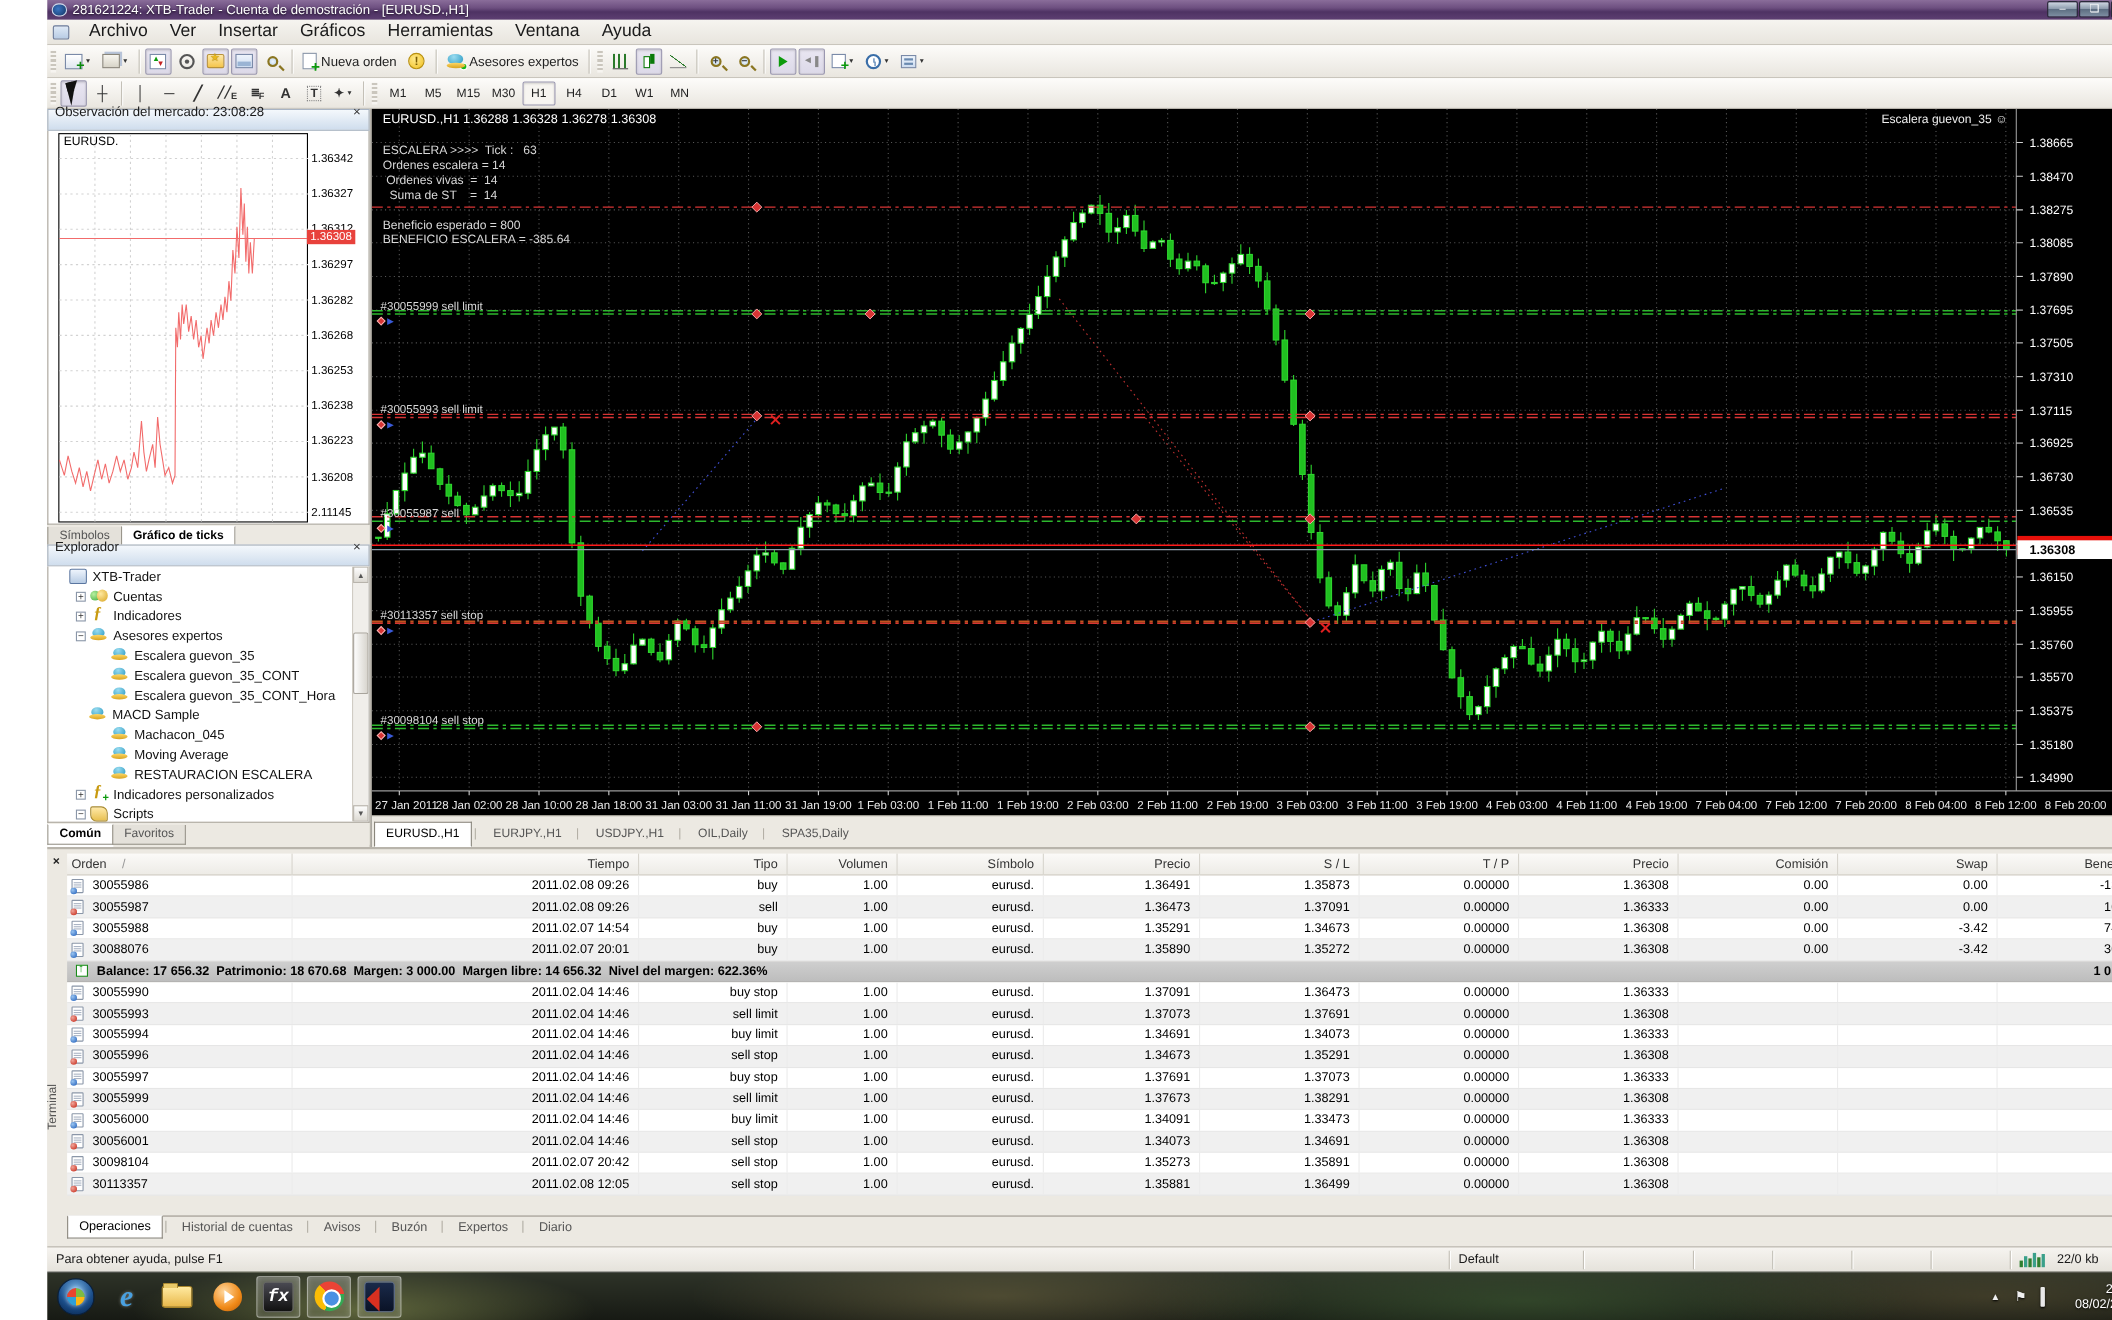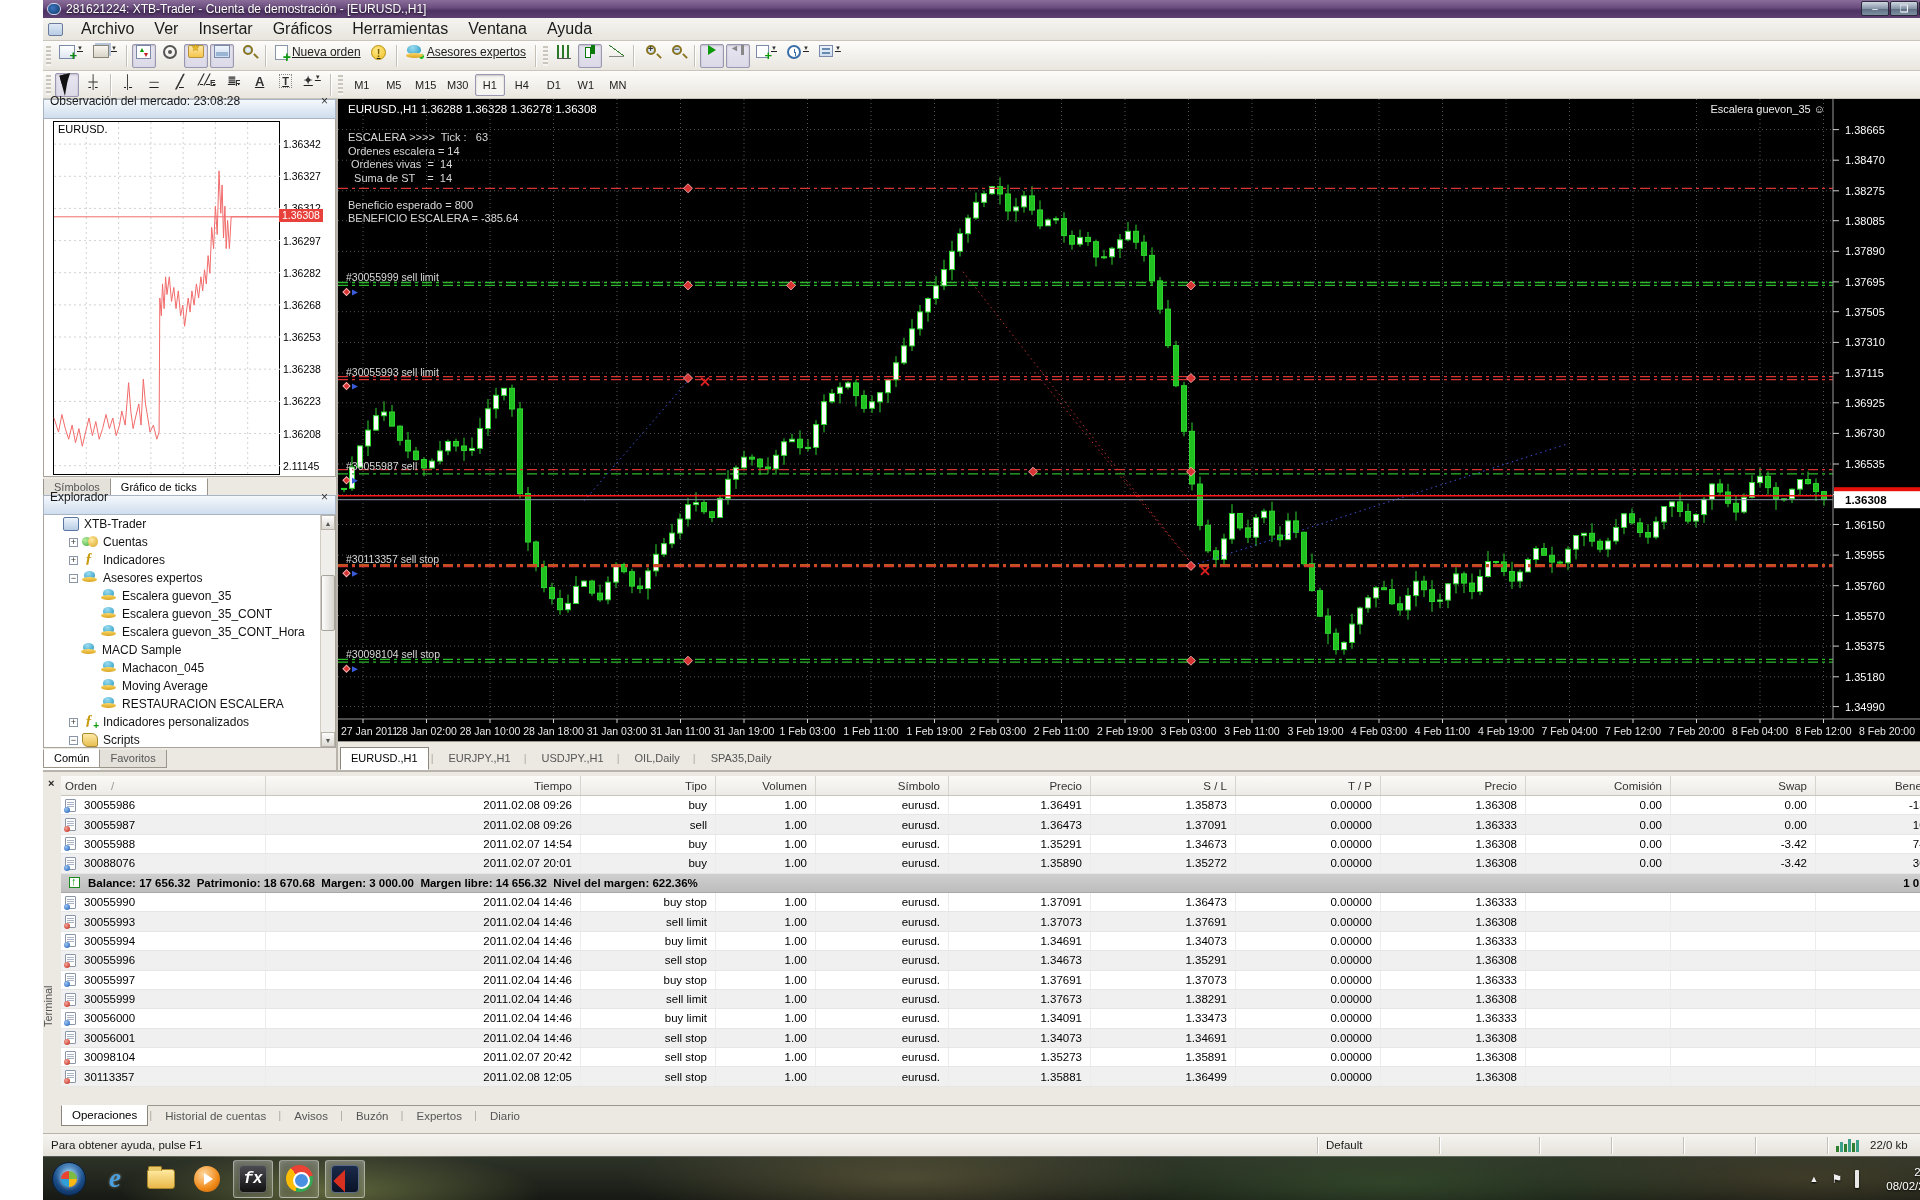--- a/index.html
+++ b/index.html
@@ -19,21 +19,21 @@
 
   
   #menubar { position:absolute; left:0; top:18px; width:1920px; height:23px; background:linear-gradient(180deg,#f6f4f0,#e8e5de); border-bottom:1px solid #c9c5bc; display:flex; align-items:center; font-size:16px; color:#1a1a1a; }
   .mdi-ico { width:15px; height:13px; margin:0 8px 0 5px; border:1px solid #6a7a9a; background:linear-gradient(180deg,#dfe9f6,#b8cce4); border-radius:2px; }
   .menu-item { padding:3px 10px; cursor:default; }
   .toolbar { position:absolute; left:0; width:1920px; background:linear-gradient(180deg,#fdfcfa,#e9e6df); border-bottom:1px solid #c9c5bc; display:flex; align-items:center; }
   #toolbar1 { top:41px; height:30px; }
   #toolbar2 { top:71px; height:28px; }
   .tb-grip { width:5px; height:20px; margin:0 3px; background:repeating-linear-gradient(180deg,#cac6bd 0 2px,#f6f4f0 2px 4px); }
   .tb-sep { width:1px; height:22px; background:#c4c0b7; margin:0 4px; box-shadow:1px 0 0 #fff; }
-  .tb-btn { min-width:24px; height:24px; margin:0 1px; border:1px solid transparent; border-radius:2px; display:flex; align-items:flex-start; justify-content:center; font-size:11px; color:#222; padding:0 3px;text-decoration:underline; }
+  .tb-btn { min-width:24px; height:24px; margin:0 1px; border:1px solid transparent; border-radius:2px; display:flex; align-items:center; justify-content:center; font-size:11px; color:#222; padding:0 3px; }
   .tb-btn.pressed { border-color:#9a97b0; background:linear-gradient(180deg,#e9e6f2,#dcd9e8); box-shadow:inset 0 1px 2px rgba(0,0,0,.18); }
   .tb-btn .caret { font-size:6px; margin-left:2px; color:#333; }
   .tb-label { margin-left:4px; font-size:12px; }
   .ico { display:inline-block; position:relative; }
   .ico-chartadd { width:16px; height:14px; background:linear-gradient(180deg,#fff,#dfe6f0); border:1px solid #7a8aa8; }
   .ico-chartadd::after { content:"+"; position:absolute; right:-3px; bottom:-5px; color:#0c8a0c; font-weight:bold; font-size:13px; }
   .ico-profiles { width:16px; height:13px; background:linear-gradient(180deg,#f8f6ef,#d8d4c8); border:1px solid #8a867a; box-shadow:2px -2px 0 #b8c4d8; }
   .ico-mw { width:15px; height:14px; background:#fff; border:1px solid #7a8aa8; }
   .ico-mw::before { content:"▲"; position:absolute; left:1px; top:0px; font-size:7px; color:#0c9a0c; }
   .ico-mw::after { content:"▼"; position:absolute; right:1px; bottom:0px; font-size:7px; color:#c42222; }
@@ -73,21 +73,21 @@
   .tfbtn { min-width:30px; height:22px; margin:0 1px; border:1px solid transparent; border-radius:2px; text-align:center; line-height:21px; font-size:11px; color:#222; }
   .tfbtn.active { border-color:#9a97b0; background:#f7f5f1; box-shadow:inset 0 1px 2px rgba(0,0,0,.2); }
 
   
   .panel { position:absolute; left:0; width:295px; background:#ece9e2; border-right:2px solid #b8b4ab; }
   .panel-header { height:20px; background:linear-gradient(180deg,#f4f8fc,#cfdded); border:1px solid #a8b4c4; display:flex; align-items:center; justify-content:space-between; font-size:12px; color:#1a1a1a; padding:0 4px 16px 6px; }
   .panel-close { color:#333; font-size:12px; line-height:10px; padding:0 3px; }
   .panel-body { background:#fff; border:1px solid #a8a49a; border-top:none; position:relative; }
   .panel-tabs { height:20px; display:flex; align-items:flex-end; font-size:11px; color:#444; background:#ece9e2; }
   .ptab { padding:2px 10px 3px; border:1px solid #9a968c; border-top:none; margin-right:-1px; background:#e4e1da; color:#555; }
-  .ptab.active { background:#fff; font-weight:normal; color:#000; border-top:1px solid #fff; box-shadow:0 2px 0 #fff; }
+  .ptab.active { background:#fff; font-weight:bold; color:#000; border-top:1px solid #fff; box-shadow:0 2px 0 #fff; }
 
   #market-watch { top:99px; height:396px; }
   #mw-body { height:358px; }
   #tick-symbol { position:absolute; left:14px; top:4px; font-size:11px; color:#000; z-index:3; }
   #tick-price-labels { position:absolute; right:2px; top:0; width:54px; height:100%; font-size:10.5px; color:#000; }
   #tick-price-labels .plabel { position:absolute; left:4px; }
   #tick-price-labels .pbadge { position:absolute; left:0px; background:#e8413c; color:#fff; padding:0px 3px 1px; font-size:10.5px; }
 
   #explorer { top:495px; height:275px; }
   #exp-body { height:233px; overflow:hidden; }

